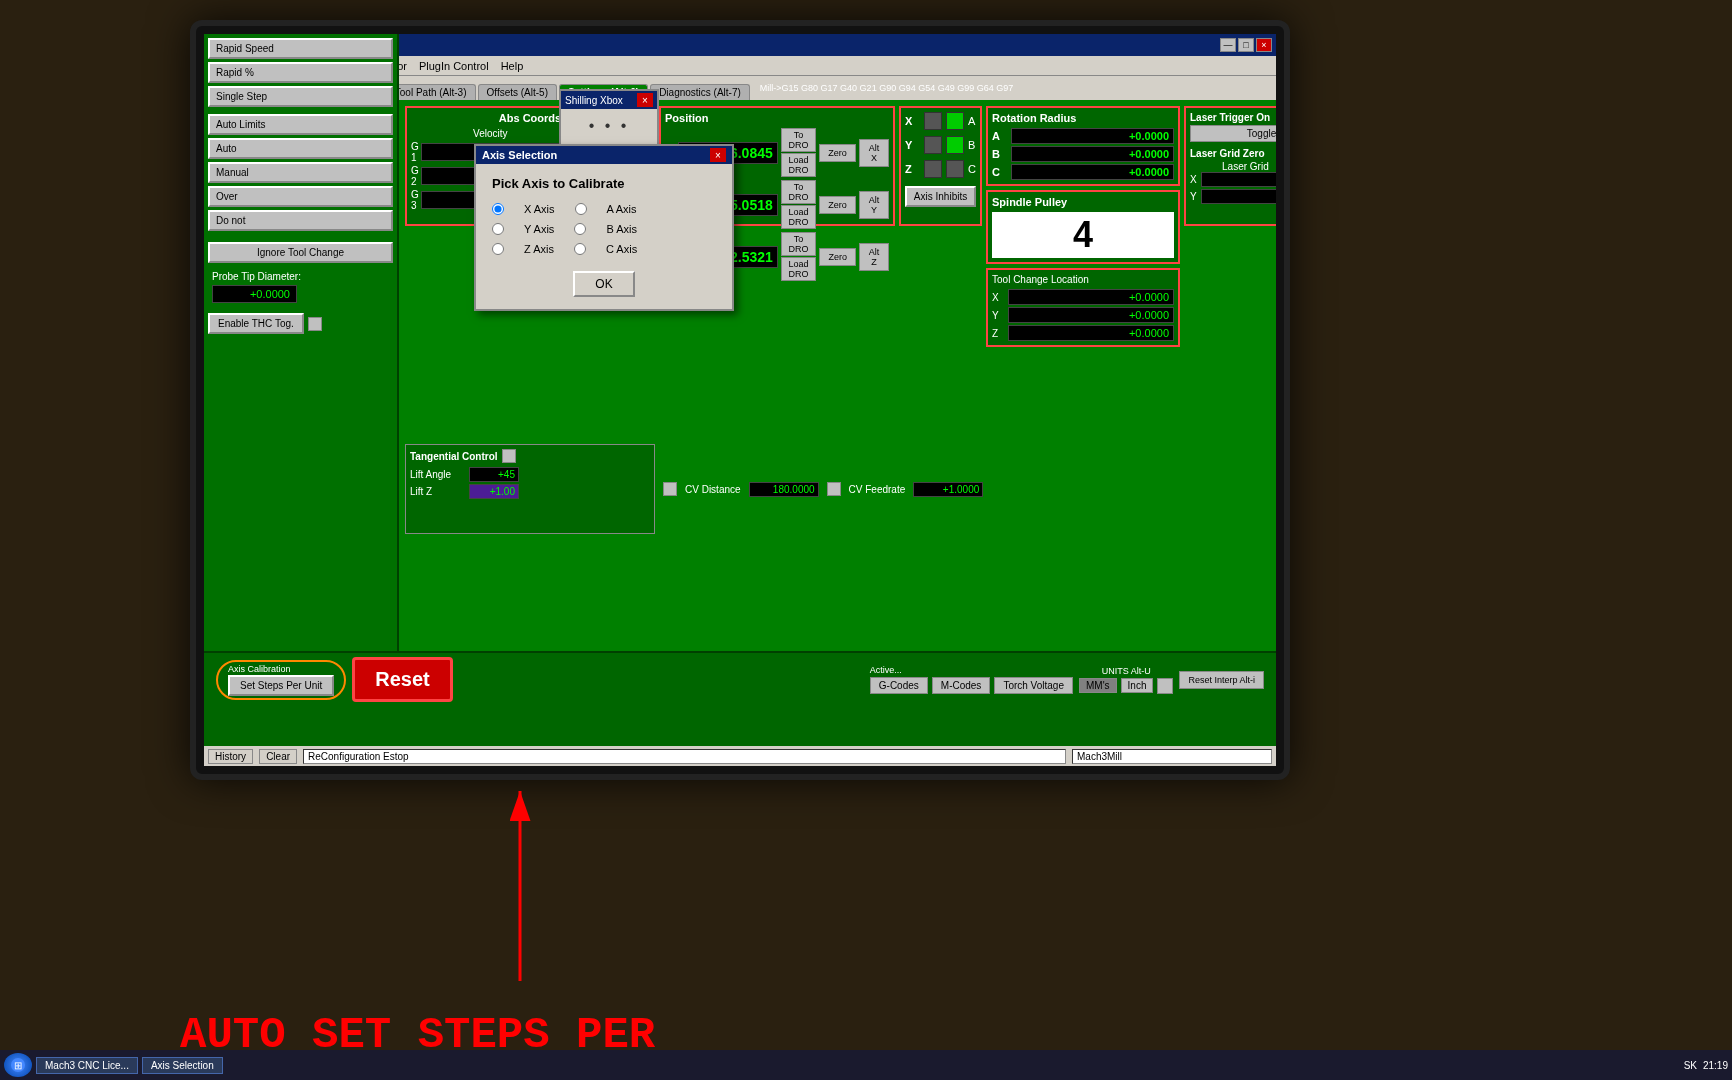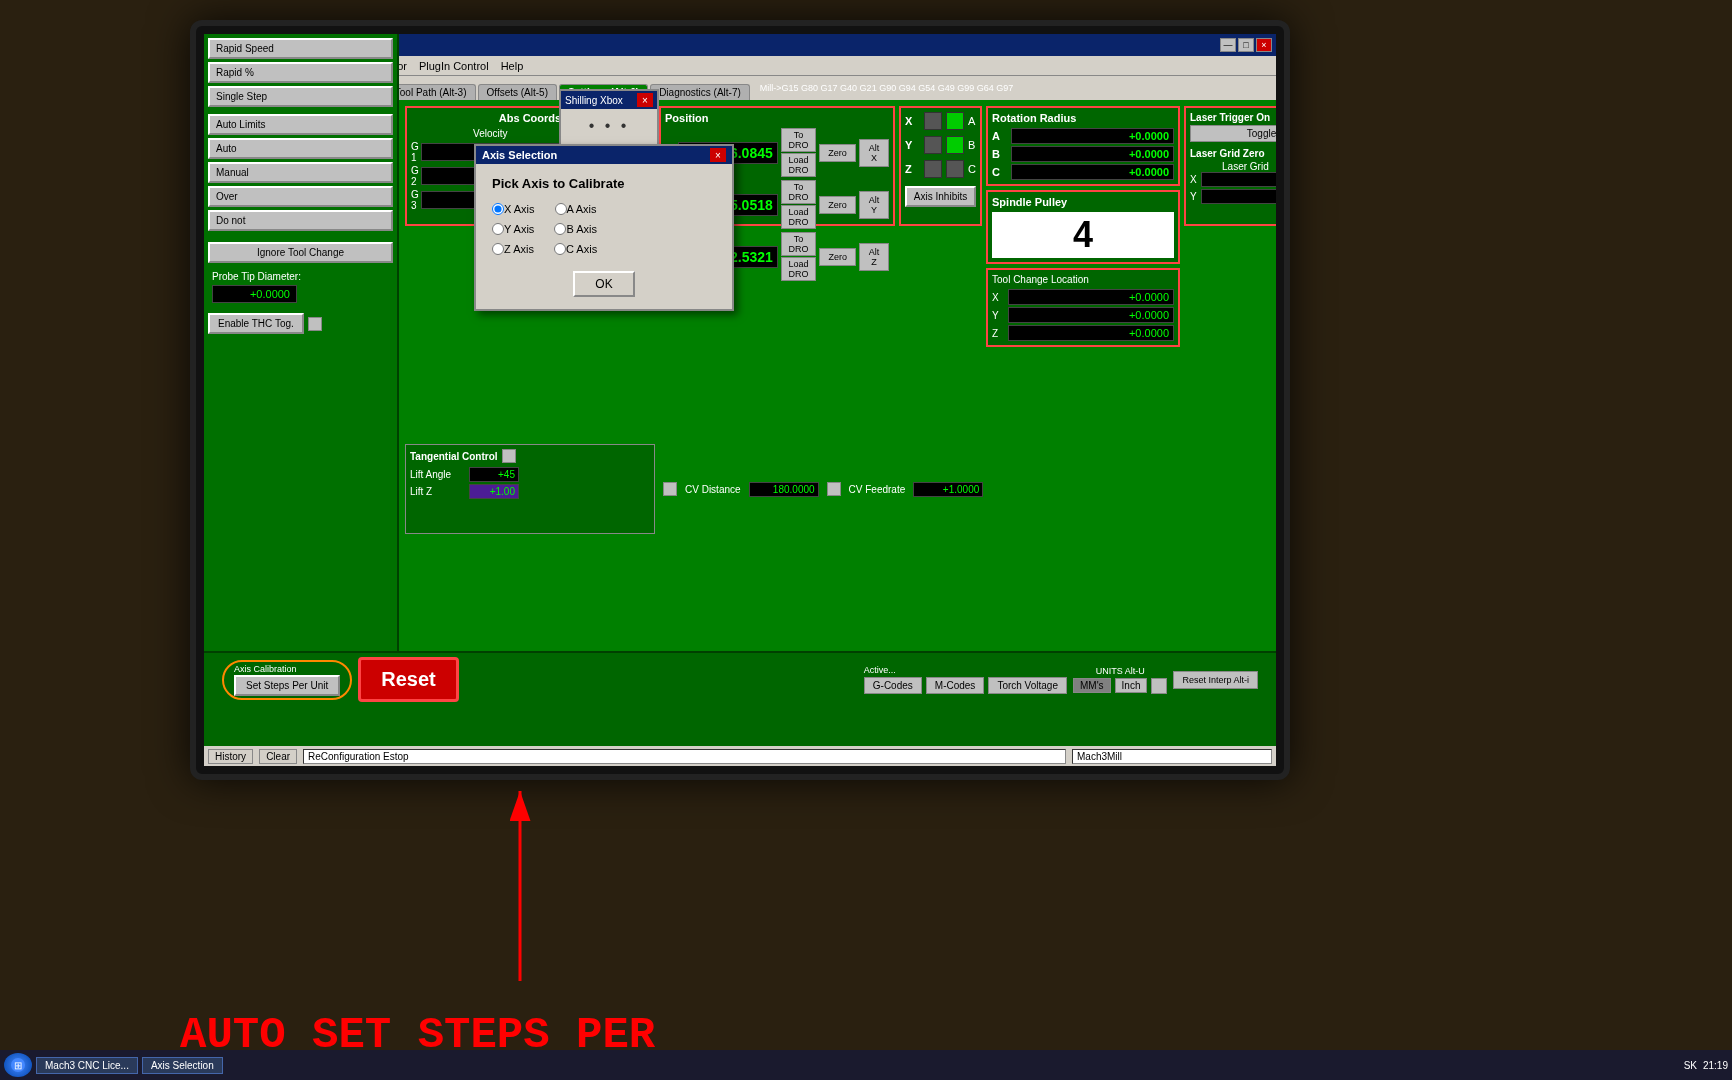--- a/index.html
+++ b/index.html
@@ -399,21 +399,21 @@
       gap: 8px;
       margin-bottom: 16px;
     }
     .radio-row {
       display: flex;
       gap: 20px;
     }
     .radio-item {
       display: flex;
       align-items: center;
-      gap: 0;
+      gap: 20px;
       font-size: 11px;
       color: #000;
     }
     .radio-input {
       width: 12px; height: 12px;
       cursor: pointer;
     }
 
     .modal-ok-btn {
       display: block;
@@ -692,21 +692,21 @@
         <div style="flex:1;display:flex;align-items:center;gap:8px;padding:4px;">
           <div style="width:14px;height:14px;background:#c0c0c0;border:1px solid #888;"></div>
           <span style="color:white;font-size:10px;">CV Distance</span>
           <input type="text" style="background: black; color: rgb(0, 255, 0); font-size: 10px; border: 1px solid rgb(68, 68, 68); padding: 1px 3px; text-align: right; width: 70px;" value="180.0000">
           <div style="width:14px;height:14px;background:#c0c0c0;border:1px solid #888;"></div>
           <span style="color:white;font-size:10px;">CV Feedrate</span>
           <input type="text" style="background: black; color: rgb(0, 255, 0); font-size: 10px; border: 1px solid rgb(68, 68, 68); padding: 1px 3px; text-align: right; width: 70px;" value="+1.0000">
         </div>
       </div>
 
-      <div style="position:absolute;left:0;bottom:20px;right:0;height:95px;background:#006600;border-top:2px solid #004000;display:flex;flex-direction:column;gap:4px;padding:4px 18px;">
+      <div style="position:absolute;left:0;bottom:20px;right:0;height:95px;background:#006600;border-top:2px solid #004000;display:flex;flex-direction:column;gap:4px;padding:4px 12px;">
         <div style="display:flex;align-items:center;gap:6px;">
 
           <div style="border:2px solid #ff8800;border-radius:20px;padding:2px 10px;display:flex;flex-direction:column;gap:1px;">
             <span style="color:white;font-size:9px;">Axis Calibration</span>
             <button class="set-steps-btn">Set Steps Per Unit</button>
           </div>
 
           <button class="reset-btn">Reset</button>
 
           <div style="flex:1;"></div>

